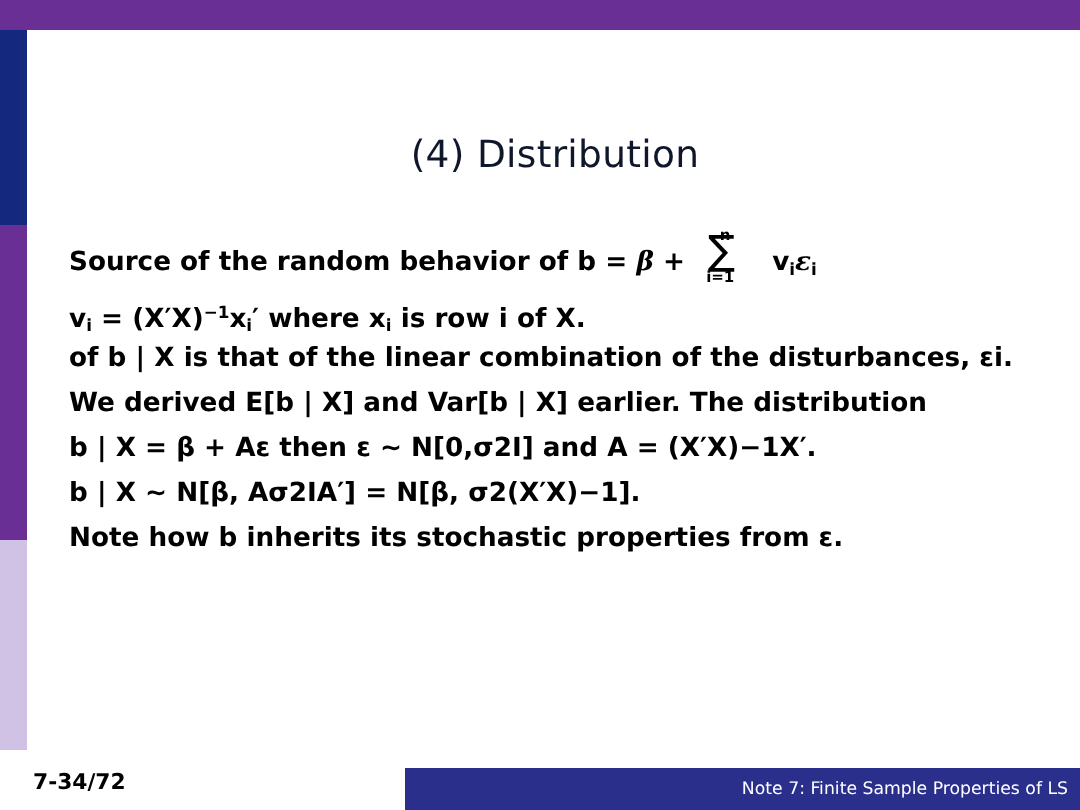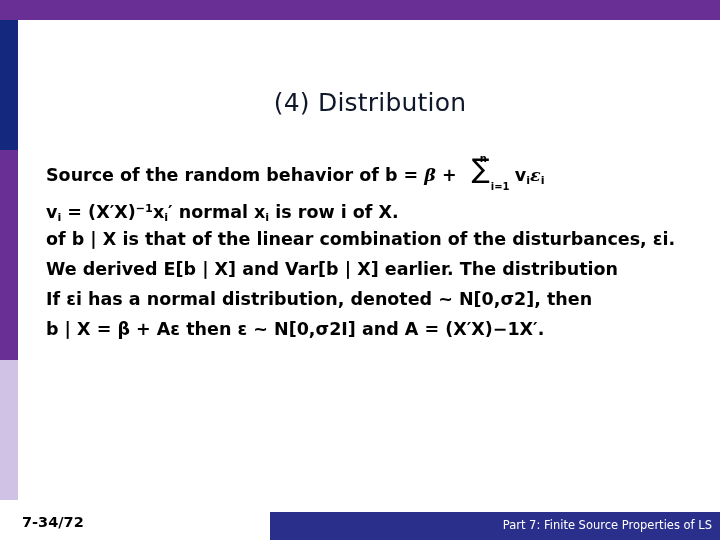--- a/index.html
+++ b/index.html
@@ -143,21 +143,20 @@
     top: -19px;
     font-size: 10px;
     font-weight: bold;
   }
   .sum-bot {
     position: absolute;
     left: 8px;
     top: 9px;
     font-size: 10px;
     font-weight: bold;
-    margin-left: 20px;
   }
 
   
   .footer-bar {
     position: absolute;
     left: 270px;
     top: 512px;
     width: 450px;
     height: 28px;
     background: #2b2f8c;
@@ -192,23 +191,24 @@
 <div class="left-white-bottom"></div>
 <div class="top-bar"></div>
 <div class="purple-stripe"></div>
 
 <div class="title">(4)  Distribution</div>
 
 <div class="body-block">
 
   <span class="line tall"><span>Source of the random behavior of </span><span class="bf">b</span><span> = </span><span class="beta">β</span><span> + </span><span class="sumwrap"><span class="sum-top">n</span><span class="sum-sym">∑</span><span class="sum-bot">i=1</span></span><span class="bf">v</span><sub>i</sub><span class="eps">ε</span><sub>i</sub></span>
 
-  <span class="line"><span class="bf">v</span><sub>i</sub><span> = (</span><span class="bf">X</span><span>′</span><span class="bf">X</span><span>)</span><sup>−1</sup><span class="bf">x</span><sub>i</sub><span>′</span><span>  normal   </span><span class="bf">x</span><sub>i</sub><span> is row </span><span class="bf">i</span><span> of </span><span class="bf">X</span><span>.</span></span>
+  <span class="line"><span class="bf">v</span><sub>i</sub><span> = (</span><span class="bf">X</span><span>′</span><span class="bf">X</span><span>)</span><sup>−1</sup><span class="bf">x</span><sub>i</sub><span>′</span><span>  where   </span><span class="bf">x</span><sub>i</sub><span> is row </span><span class="bf">i</span><span> of </span><span class="bf">X</span><span>.</span></span>
 
   <span class="line">of b | X is that of the linear combination of the disturbances, εi.</span>
   <span class="line">We derived E[b | X] and Var[b | X] earlier.  The distribution</span>
-  <span class="line">If εi has a normal distribution, denoted ~ N[0,σ2], then</span>
   <span class="line">b | X  =   β +  Aε then ε  ~  N[0,σ2I] and A  =  (X′X)−1X′.</span>
+  <span class="line">b | X   ~   N[β, Aσ2IA′] =  N[β, σ2(X′X)−1].</span>
+  <span class="line">Note how b inherits its stochastic properties from ε.</span>
 </div>
 
 <div class="footer-bar"></div>
-<div class="footer-right">Part 7: Finite Source Properties of LS</div>
+<div class="footer-right">Note 7: Finite Sample Properties of LS</div>
 <div class="footer-left">7-34/72</div>
 
 </body></html>

